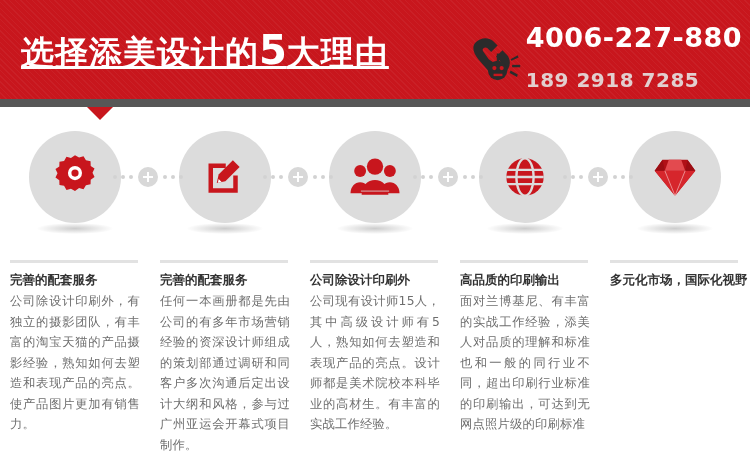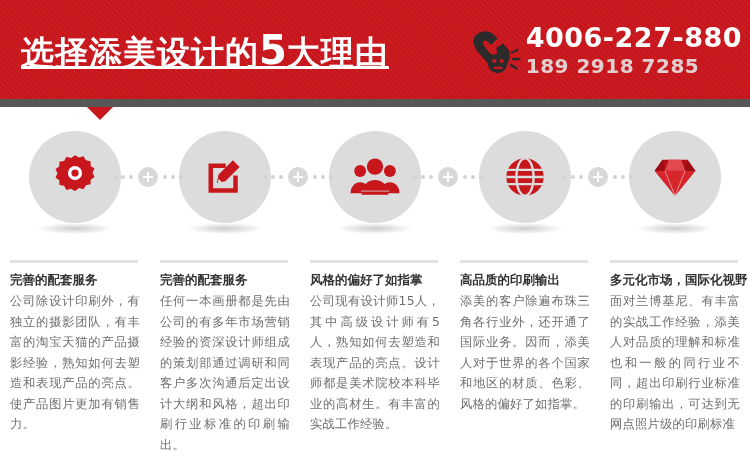--- a/index.html
+++ b/index.html
@@ -76,21 +76,21 @@
     letter-spacing: 0.5px;
     line-height: 28px;
     white-space: nowrap;
   }
   .phone-sub {
     color: #e2cfcf;
     font-size: 20px;
     font-weight: bold;
     letter-spacing: 0.5px;
     line-height: 24px;
-    margin-top: 2px;
+    margin-top: 16px;
     white-space: nowrap;
   }
 
   
   .gray-strip {
     position: relative;
     width: 750px;
     height: 8px;
     background: #575757;
   }
@@ -406,33 +406,32 @@
     <div class="heading-cell">
       <div class="heading-rule"></div>
       <div class="heading-text">完善的配套服务</div>
     </div>
     <div class="heading-cell">
       <div class="heading-rule"></div>
       <div class="heading-text">完善的配套服务</div>
     </div>
     <div class="heading-cell">
       <div class="heading-rule"></div>
-      <div class="heading-text">风格的偏好了如指掌</div>
+      <div class="heading-text">公司除设计印刷外</div>
     </div>
     <div class="heading-cell">
       <div class="heading-rule"></div>
       <div class="heading-text">高品质的印刷输出</div>
     </div>
     <div class="heading-cell">
       <div class="heading-rule"></div>
       <div class="heading-text">多元化市场，国际化视野</div>
     </div>
   </div>
 
   <div class="body-row">
     <div class="body-cell">公司除设计印刷外，有独立的摄影团队，有丰富的淘宝天猫的产品摄影经验，熟知如何去塑造和表现产品的亮点。使产品图片更加有销售力。</div>
-    <div class="body-cell">任何一本画册都是先由公司的有多年市场营销经验的资深设计师组成的策划部通过调研和同客户多次沟通后定出设计大纲和风格，超出印刷行业标准的印刷输出。</div>
+    <div class="body-cell">任何一本画册都是先由公司的有多年市场营销经验的资深设计师组成的策划部通过调研和同客户多次沟通后定出设计大纲和风格，参与过广州亚运会开幕式项目制作。</div>
     <div class="body-cell">公司现有设计师15人，其中高级设计师有5人，熟知如何去塑造和表现产品的亮点。设计师都是美术院校本科毕业的高材生。有丰富的实战工作经验。</div>
-    <div class="body-cell">添美的客户除遍布珠三角各行业外，还开通了国际业务。因而，添美人对于世界的各个国家和地区的材质、色彩、风格的偏好了如指掌。</div>
     <div class="body-cell">面对兰博基尼、有丰富的实战工作经验，添美人对品质的理解和标准也和一般的同行业不同，超出印刷行业标准的印刷输出，可达到无网点照片级的印刷标准</div>
   </div>
 
 </div>
 
 </body></html>

